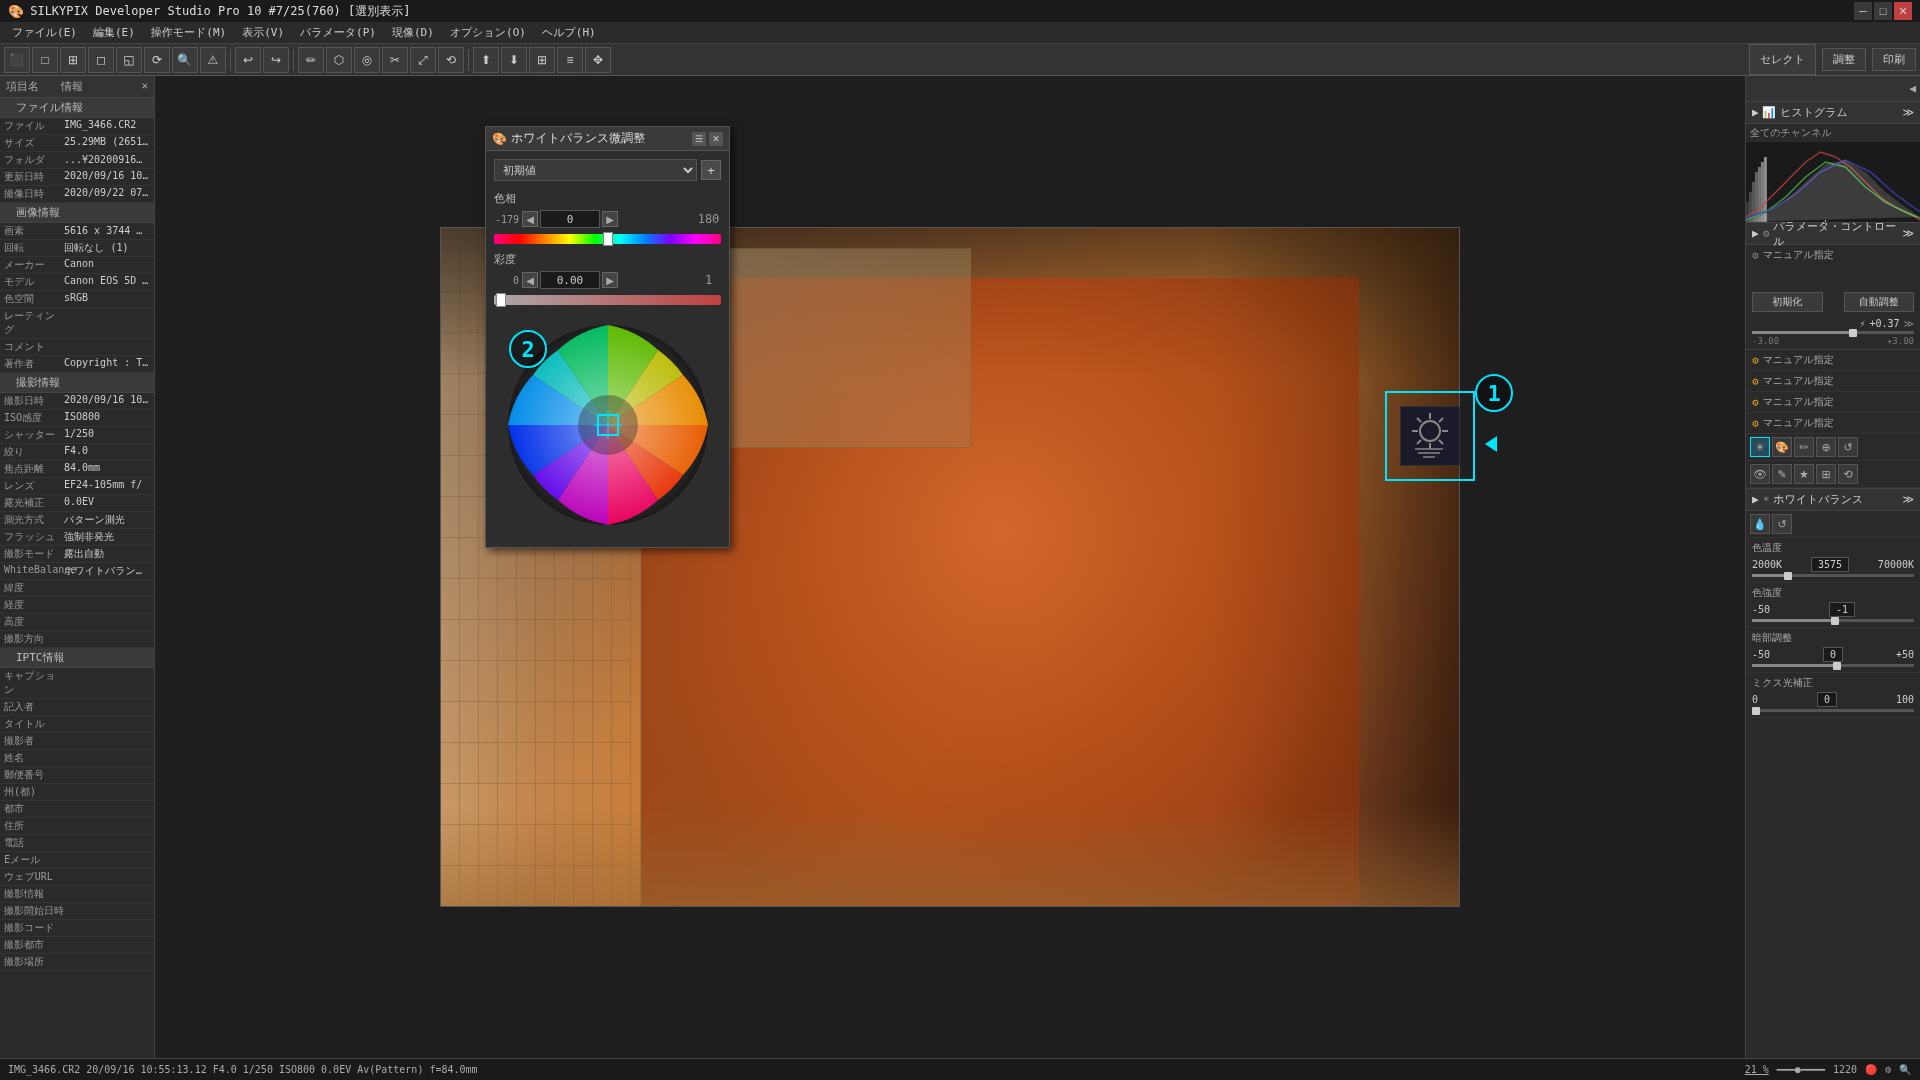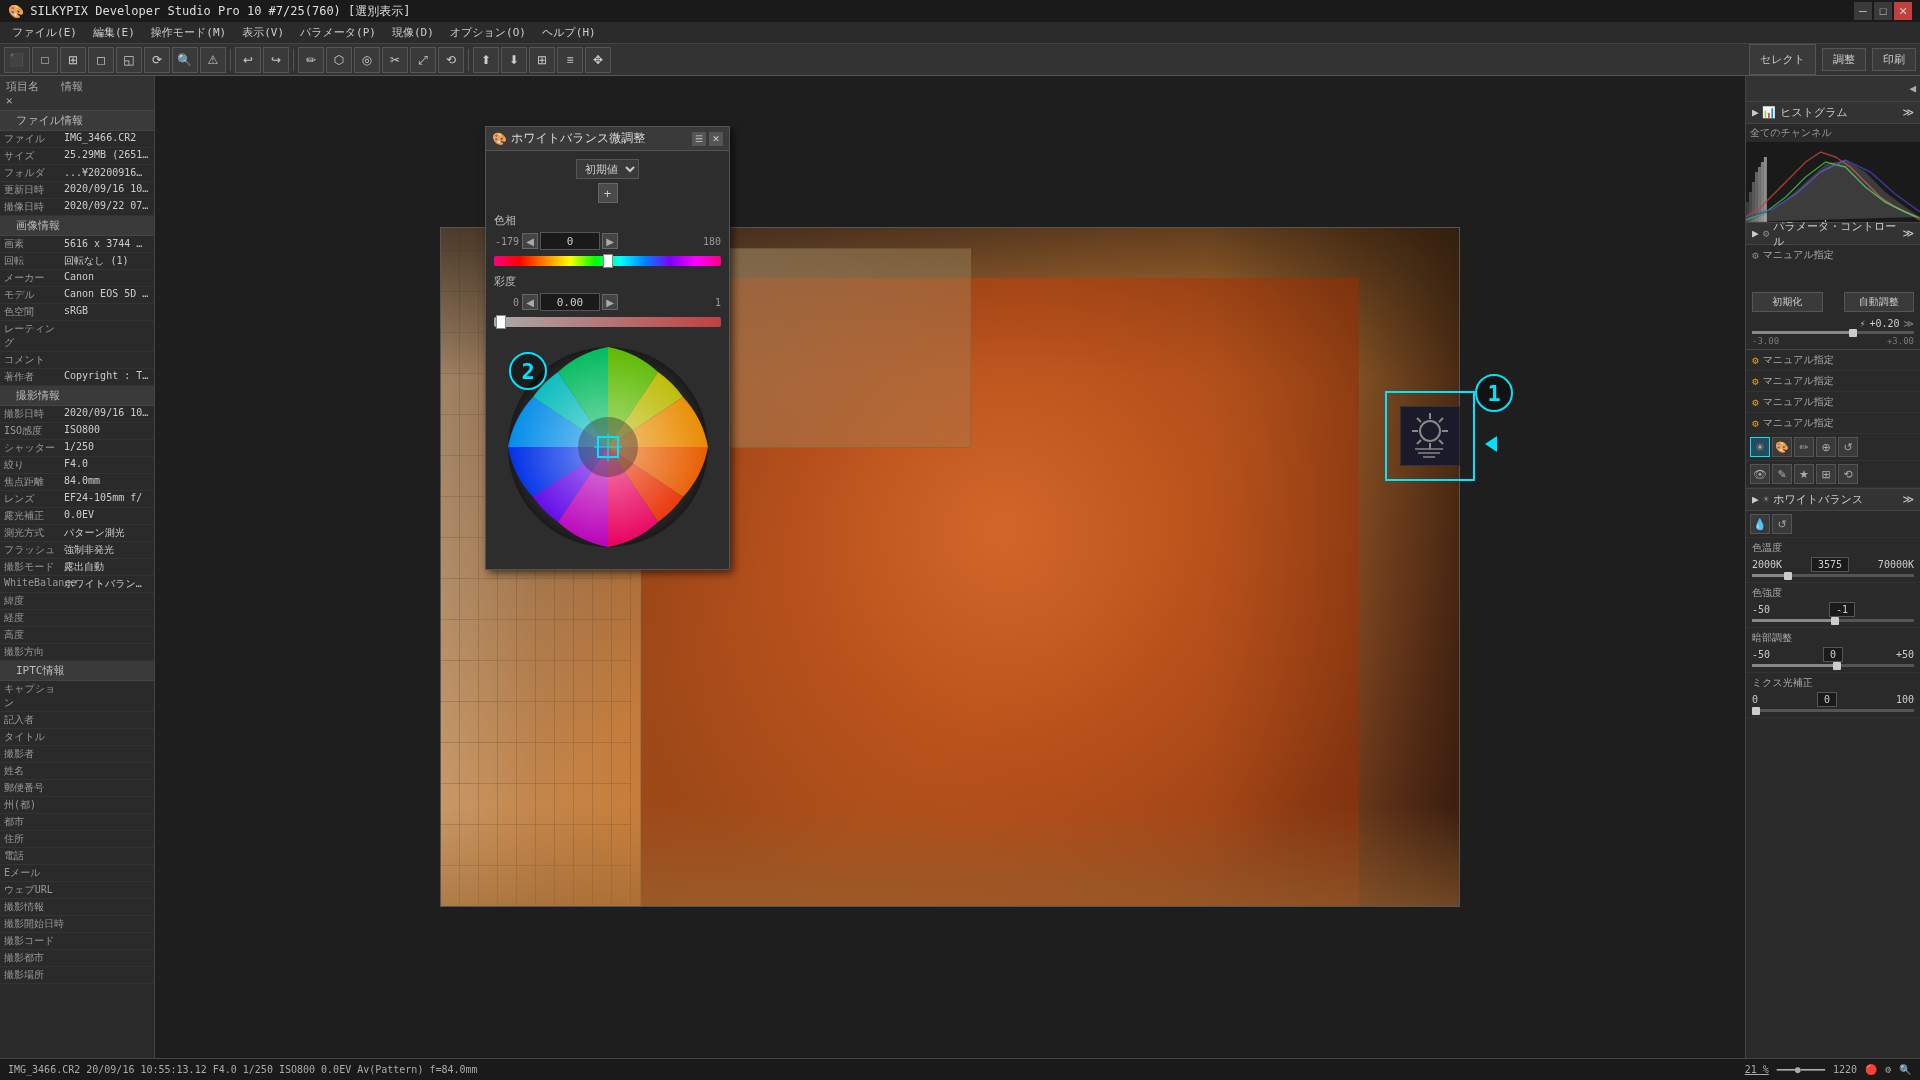--- a/index.html
+++ b/index.html
@@ -95,21 +95,20 @@
       flex-shrink: 0;
     }
     #left-panel-header {
       background: #333;
       padding: 3px 6px;
       font-size: 11px;
       color: #aaa;
       border-bottom: 1px solid #444;
       display: flex;
       justify-content: space-between;
-      flex-direction: column;
     }
     .info-section-title {
       background: #3a3a3a;
       padding: 2px 16px;
       font-size: 11px;
       color: #bbb;
       border-bottom: 1px solid #444;
     }
     .info-row {
       display: flex;
@@ -192,21 +191,20 @@
       cursor: pointer;
       font-size: 9px;
       display: flex; align-items: center; justify-content: center;
     }
     #dialog-body { padding: 8px; }
     .dialog-preset-row {
       display: flex;
       align-items: center;
       margin-bottom: 8px;
       gap: 4px;
-      flex-direction: column;
     }
     .preset-select {
       flex: 1;
       background: #3a3a3a;
       border: 1px solid #555;
       color: #ccc;
       padding: 2px 4px;
       font-size: 11px;
       height: 22px;
     }
@@ -218,21 +216,21 @@
       cursor: pointer;
       font-size: 13px;
       display: flex; align-items: center; justify-content: center;
     }
     .dialog-row {
       display: flex;
       align-items: center;
       margin-bottom: 6px;
     }
     .slider-min-label { color: #999; font-size: 10px; width: 25px; text-align: right; margin-right: 3px; }
-    .slider-max-label { color: #999; font-size: 10px; width: 25px; text-align: right; margin-left: 3px; }
+    .slider-max-label { color: #999; font-size: 12px; width: 25px; text-align: center; margin-left: 3px; }
     .slider-val-box {
       background: #1a1a1a;
       border: 1px solid #555;
       color: #ccc;
       width: 60px;
       height: 18px;
       text-align: center;
       font-size: 11px;
       display: flex; align-items: center; justify-content: center;
     }
@@ -869,21 +867,21 @@
       </div>
 
       <div style="padding:3px 6px;display:flex;gap:21px;margin-top:24px;">
         <button style="flex:1;background:#3a3a3a;border:1px solid #555;color:#ccc;padding:2px;cursor:pointer;font-size:10px;">初期化</button>
         <button style="flex:1;background:#3a3a3a;border:1px solid #555;color:#ccc;padding:2px;cursor:pointer;font-size:10px;">自動調整</button>
       </div>
 
       <div style="padding:3px 6px;">
         <div style="display:flex;align-items:center;justify-content:flex-end;gap:4px;margin-bottom:2px;">
           <span style="font-size:10px;color:#aaa;">⚡</span>
-          <span style="font-size:10px;color:#ccc;">+0.20</span>
+          <span style="font-size:10px;color:#ccc;">+0.37</span>
           <span style="font-size:10px;color:#888;">≫</span>
         </div>
         <div style="height:3px;background:#555;position:relative;margin-bottom:2px;">
           <div style="height:100%;width:60%;background:#888;"></div>
           <div style="width:8px;height:8px;background:#ccc;border-radius:1px;position:absolute;top:-2px;left:60%;cursor:pointer;"></div>
         </div>
         <div style="display:flex;justify-content:space-between;font-size:9px;color:#777;">
           <span>-3.00</span>
           <span>+3.00</span>
         </div>

